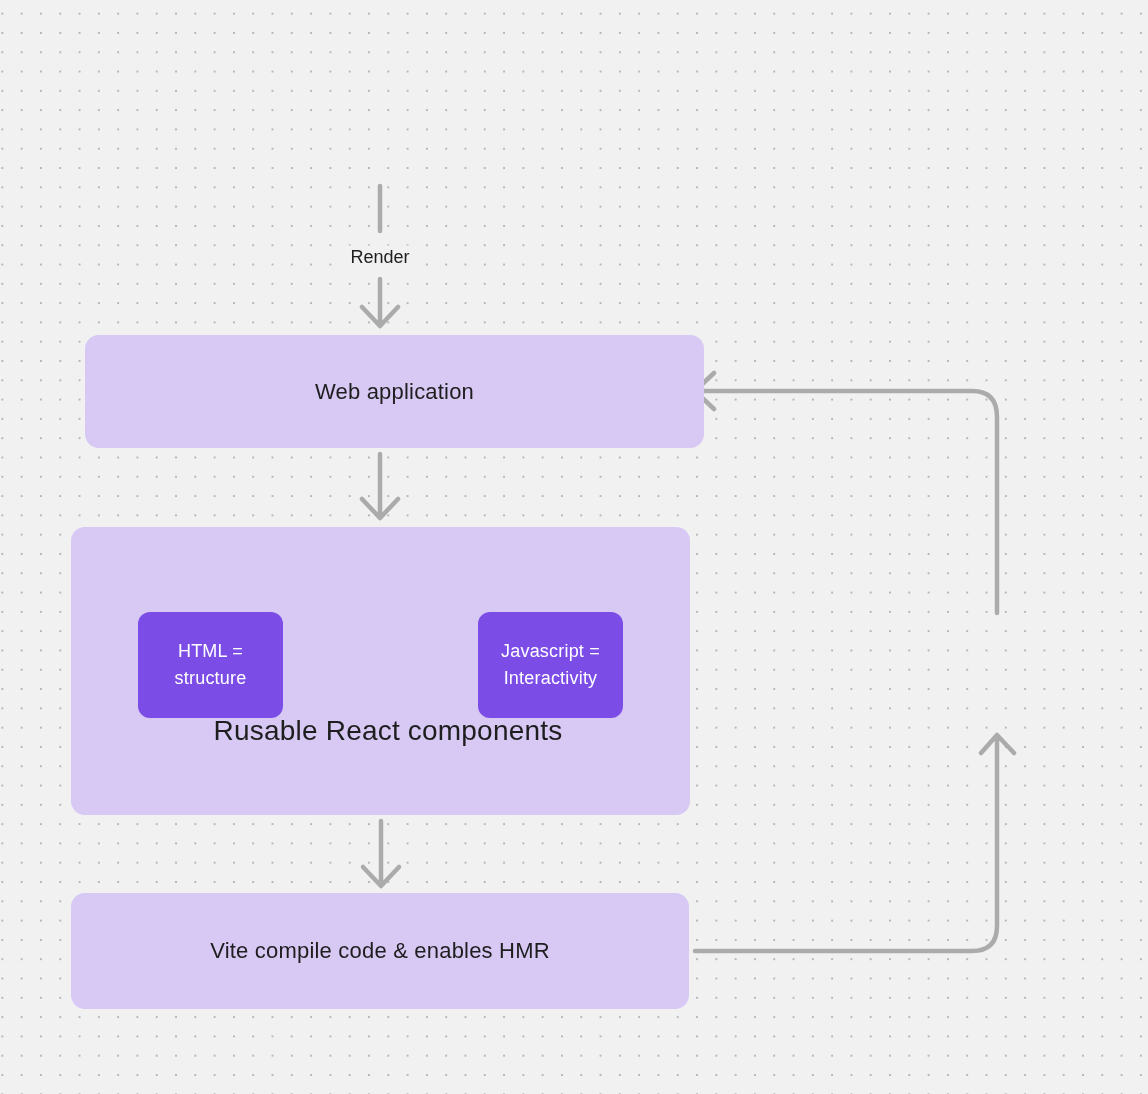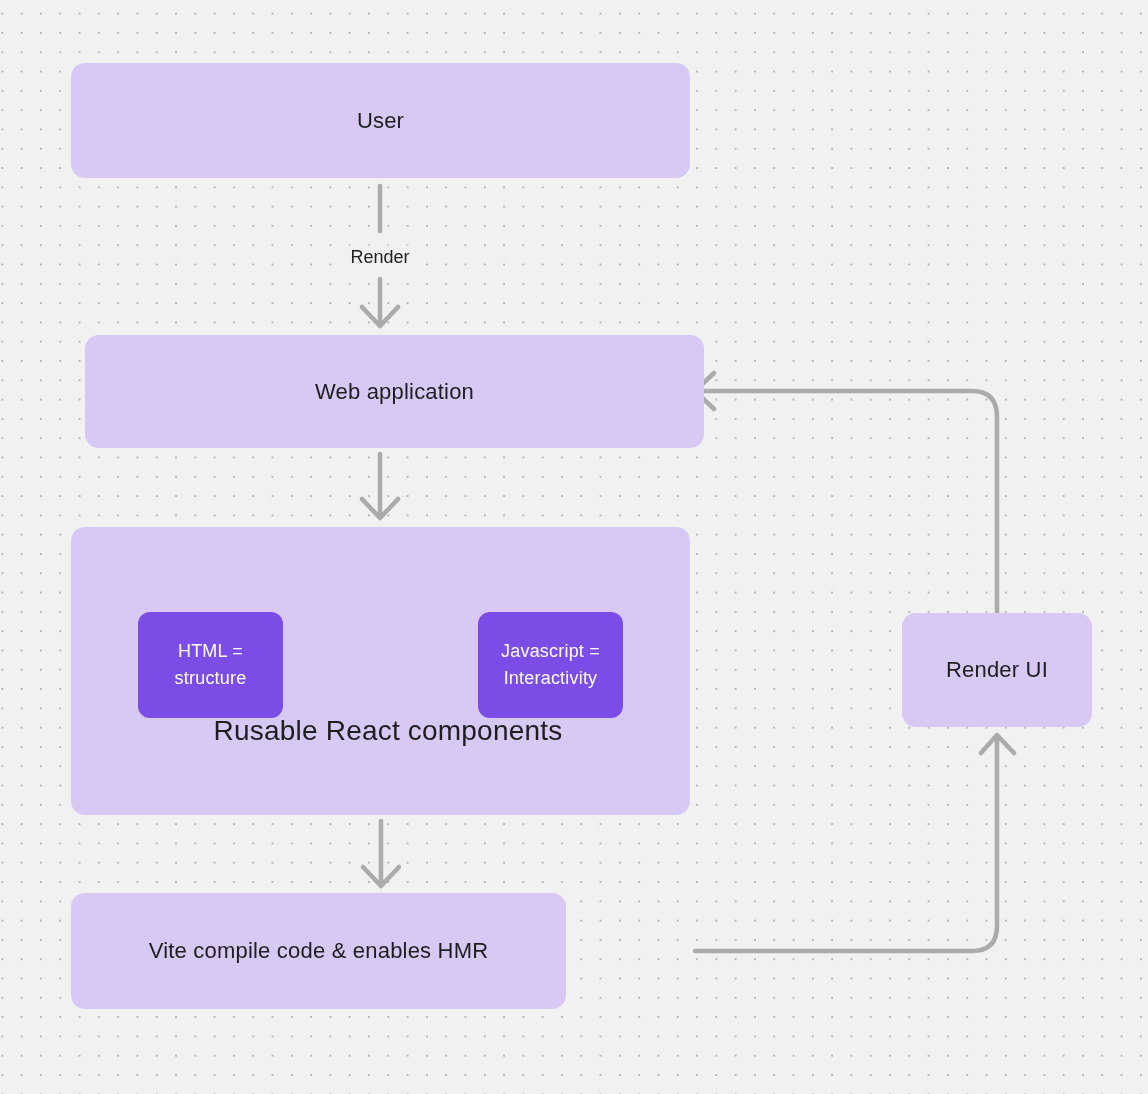--- a/index.html
+++ b/index.html
@@ -49,21 +49,21 @@
     line-height: 27px;
     white-space: pre-line;
     margin-top: 48px;
   }
   .node-user    { left: 71px;  top: 63px;  width: 619px; height: 115px; }
   .node-webapp  { left: 71px;  top: 335px; width: 619px; height: 113px; margin-left: 14px; }
   .node-group   { left: 71px;  top: 527px; width: 619px; height: 288px; }
   .node-html    { left: 138px; top: 564px; width: 145px; height: 106px; }
   .node-css     { left: 308px; top: 564px; width: 145px; height: 106px; }
   .node-js      { left: 478px; top: 564px; width: 145px; height: 106px; }
-  .node-vite    { left: 71px;  top: 893px; width: 495px; height: 116px; }
+  .node-vite    { left: 71px;  top: 893px; width: 618px; height: 116px; }
   .node-render  { left: 902px; top: 613px; width: 190px; height: 114px; }
   .group-label {
     position: absolute;
     left: 71px; top: 714px; width: 634px; height: 34px;
     display: flex; align-items: center; justify-content: center;
     font-size: 28px; font-weight: 500; letter-spacing: 0.2px;
   }
   .edge-label {
     position: absolute;
     left: 380px; top: 257px;
@@ -80,23 +80,20 @@
 <div class="canvas">
 
   <svg class="connectors" viewBox="0 0 1148 1094" aria-hidden="true">
     <path d="M 380 186 V 231 M 380 279 V 324 M 362 307 L 380 326 L 398 307"></path>
     <path d="M 380 454 V 516 M 362 499 L 380 518 L 398 499"></path>
     <path d="M 381 821 V 884 M 363 867 L 381 886 L 399 867"></path>
     <path d="M 695 951 H 972 Q 997 951 997 926 V 738 M 981 753 L 997 735 L 1014 753"></path>
     <path d="M 997 613 V 417 Q 997 391 972 391 H 699 M 714 373 L 695 391 L 714 409"></path>
   </svg>
 
-  <div class="node light node-user">
-    <span>User</span>
-  </div>
 
   <div class="edge-label">Render</div>
 
   <div class="node light node-webapp">
     <span>Web application</span>
   </div>
 
   <div class="node light node-group"></div>
 
   <div class="node dark node-html">
@@ -107,17 +104,14 @@
     <span>Javascript =
 Interactivity</span>
   </div>
 
   <div class="group-label">Rusable React components</div>
 
   <div class="node light node-vite">
     <span>Vite compile code &amp; enables HMR</span>
   </div>
 
-  <div class="node light node-render">
-    <span>Render UI</span>
-  </div>
 
 </div>
 
 </body></html>

